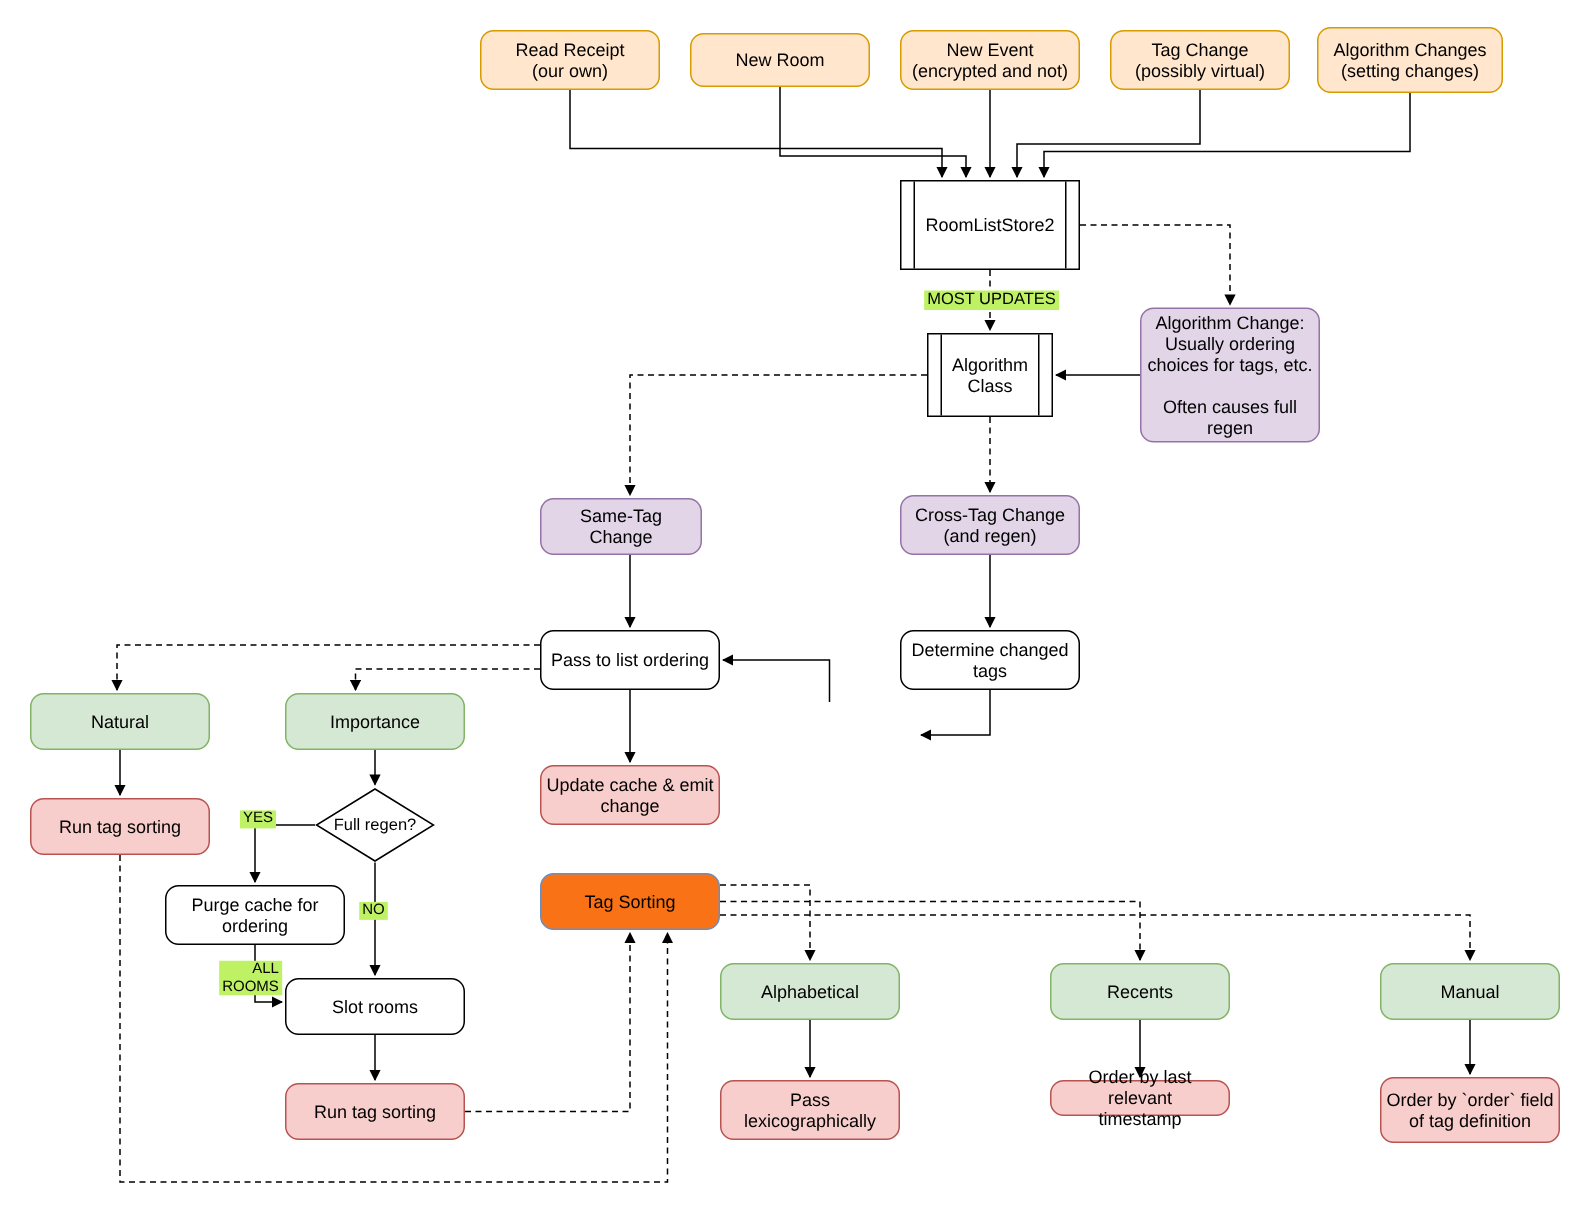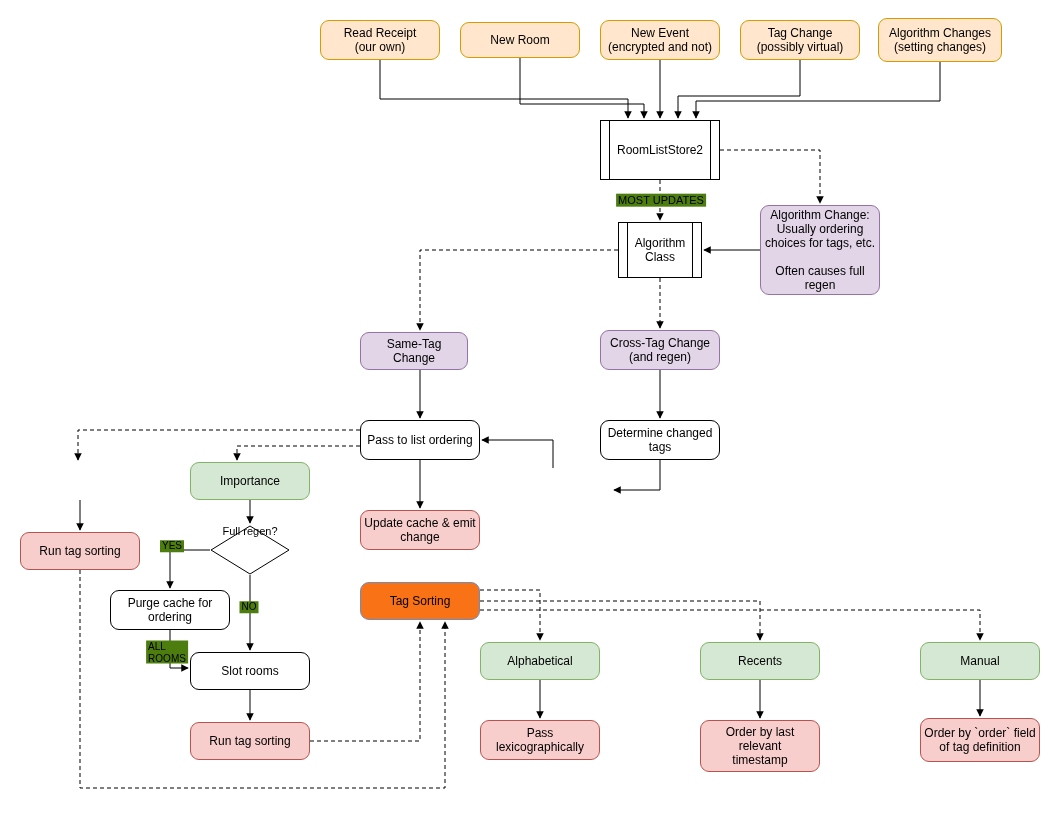--- a/index.html
+++ b/index.html
@@ -14,26 +14,26 @@
     font-size:12px;line-height:1.18;
   }
   .rounded{border-radius:9px;}
   .orange{background:#ffe6cc;border-color:#d79b00;}
   .purple{background:#e1d5e7;border-color:#9673a6;}
   .green{background:#d5e8d4;border-color:#82b366;}
   .red{background:#f8cecc;border-color:#b85450;}
   .blue{background:#f97316;border-color:#6c8ebf;}
   .label{white-space:pre-line;padding:2px 3px;position:relative;z-index:2;}
   .bars{position:absolute;top:0;bottom:0;left:8px;right:8px;border-left:1px solid #000;border-right:1px solid #000;z-index:1;}
-  .diamond{position:absolute;display:flex;justify-content:center;text-align:center;font-size:11px;}
+  .diamond{position:absolute;display:flex;align-items:center;justify-content:center;text-align:center;font-size:11px;}
   .diamond svg{position:absolute;left:0;top:0;}
   .diamond .label{padding:0;}
   .edge-label{
-    position:absolute;transform:translate(-50%,-50%);background:#4d7c0f;
-    font-size:10px;line-height:1.15;padding:0 2px;white-space:pre-line;text-align:left;z-index:3;color:#000;
+    position:absolute;transform:translate(-50%,-50%);background:#bef264;
+    font-size:10px;line-height:1.15;padding:0 2px;white-space:pre-line;text-align:right;z-index:3;color:#000;
   }
 </style>
 </head>
 <body>
 
 <div class="canvas">
 
   <svg class="edges" width="1061" height="819" viewBox="0 0 1061 819">
     <defs>
       <marker id="arrow" viewBox="0 0 10 10" refX="9" refY="5" markerWidth="7.5" markerHeight="7.5" orient="auto-start-reverse">
@@ -147,29 +147,32 @@
   <div class="node rounded red" style="left:20px;top:532px;width:120px;height:38px">
     <span class="label">Run tag sorting</span>
   </div>
   <div class="node rounded red" style="left:190px;top:722px;width:120px;height:38px">
     <span class="label">Run tag sorting</span>
   </div>
   <div class="node rounded red" style="left:480px;top:720px;width:120px;height:40px">
     <span class="label">Pass
 lexicographically</span>
   </div>
-  <div class="node rounded red" style="left:700px;top:720px;width:120px;height:52px">
+  <div class="node rounded red" style="left:700px;top:720px;width:120px;height:24px">
     <span class="label">Order by last relevant
 timestamp</span>
   </div>
   <div class="node rounded red" style="left:920px;top:718px;width:120px;height:44px">
     <span class="label">Order by `order` field
 of tag definition</span>
   </div>
 
+  <div class="node rounded green" style="left:20px;top:462px;width:120px;height:38px">
+    <span class="label">Natural</span>
+  </div>
   <div class="node rounded green" style="left:190px;top:462px;width:120px;height:38px">
     <span class="label">Importance</span>
   </div>
   <div class="node rounded green" style="left:480px;top:642px;width:120px;height:38px">
     <span class="label">Alphabetical</span>
   </div>
   <div class="node rounded green" style="left:700px;top:642px;width:120px;height:38px">
     <span class="label">Recents</span>
   </div>
   <div class="node rounded green" style="left:920px;top:642px;width:120px;height:38px">

